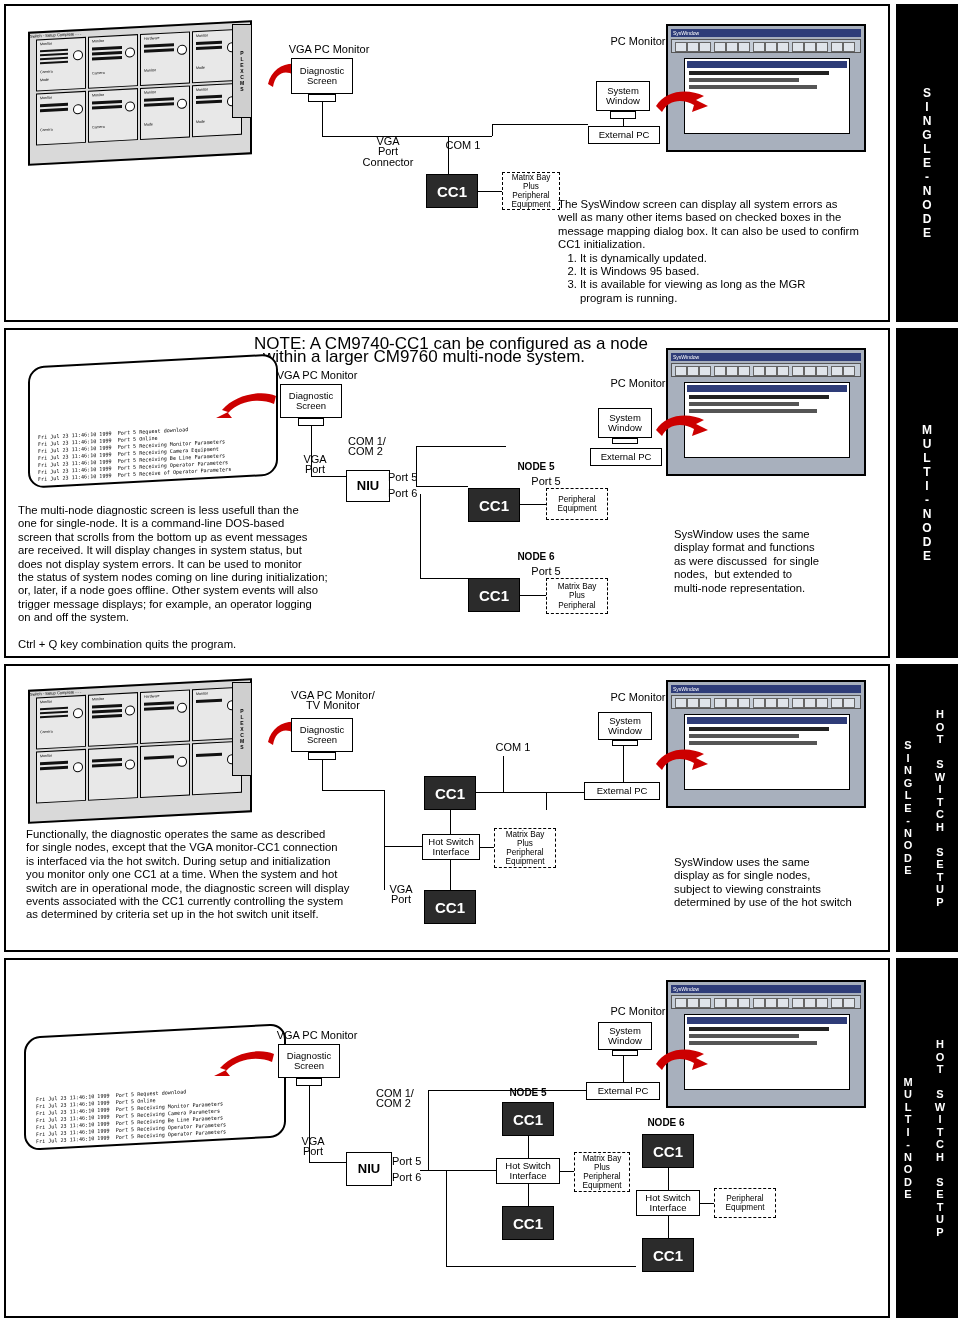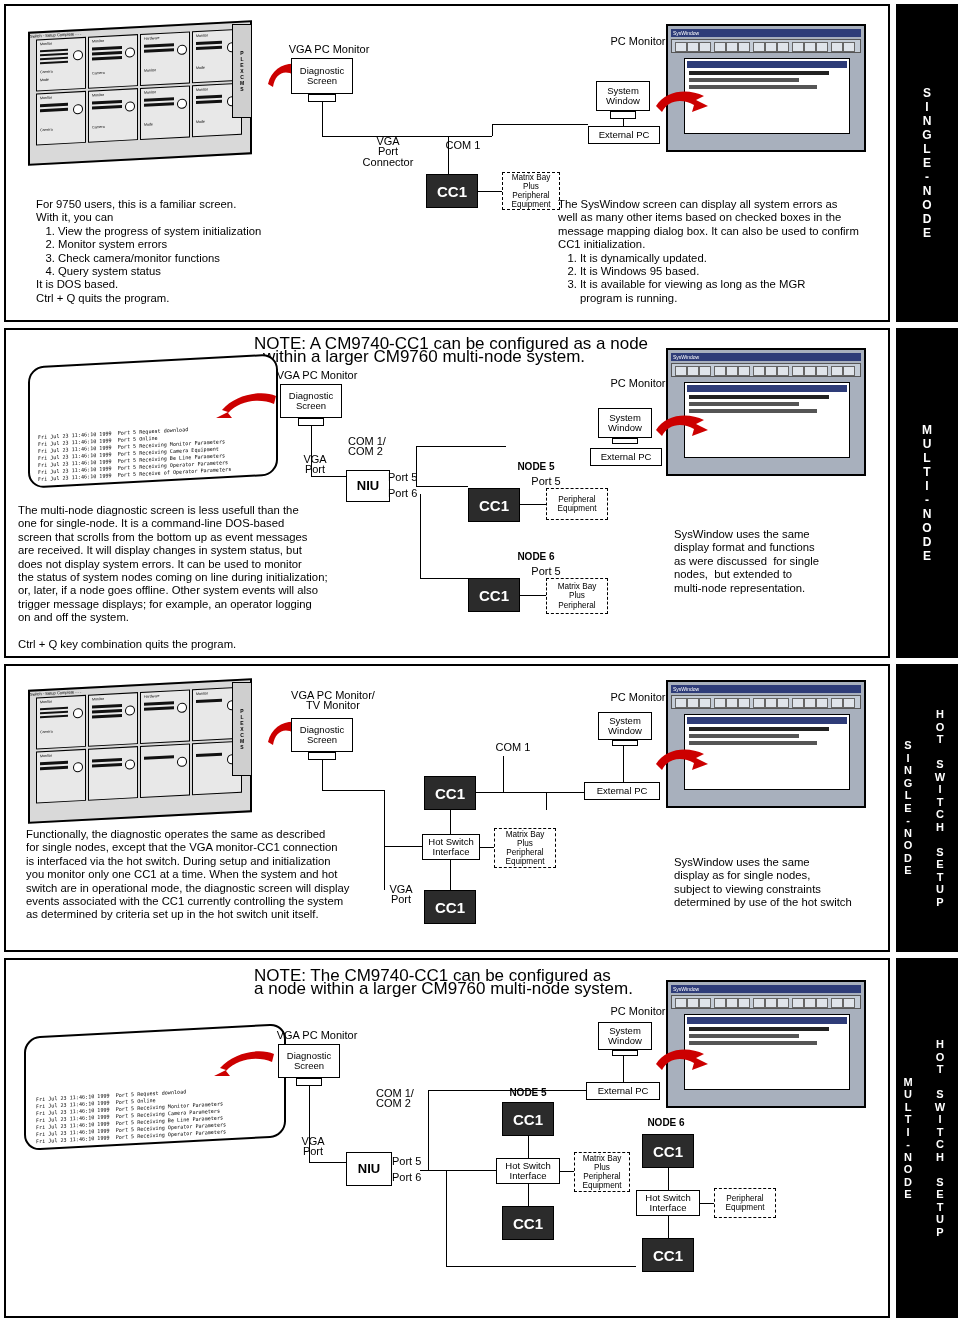--- a/index.html
+++ b/index.html
@@ -206,28 +206,20 @@
       <div class="innertb"></div>
       <div class="row" style="left:4px;top:12px;width:140px;"></div>
       <div class="row l" style="left:4px;top:19px;width:110px;"></div>
       <div class="row l" style="left:4px;top:26px;width:128px;"></div>
     </div>
   </div>
   <svg class="arrow" style="left:648px;top:80px;" width="56" height="32" viewBox="0 0 56 32">
     <path d="M2 20 C12 4, 34 2, 50 10 L42 14 L54 20 L38 26 L40 19 C28 12, 14 14, 8 26 Z" fill="#cc0000"></path>
   </svg>
 
-  <div class="txt" style="left:30px;top:192px;width:300px;">For 9750 users, this is a familiar screen.
-With it, you can
-   1. View the progress of system initialization
-   2. Monitor system errors
-   3. Check camera/monitor functions
-   4. Query system status
-It is DOS based.
-Ctrl + Q quits the program.</div>
   <div class="txt" style="left:552px;top:192px;width:340px;">The SysWindow screen can display all system errors as
 well as many other items based on checked boxes in the
 message mapping dialog box. It can also be used to confirm
 CC1 initialization.
    1. It is dynamically updated.
    2. It is Windows 95 based.
    3. It is available for viewing as long as the MGR
        program is running.</div>
 </div>
 
@@ -487,22 +479,20 @@
 switch are in operational mode, the diagnostic screen will display
 events associated with the CC1 currently controlling the system
 as determined by criteria set up in the hot switch unit itself.</div>
   <div class="txt" style="left:668px;top:190px;width:225px;">SysWindow uses the same
 display as for single nodes,
 subject to viewing constraints
 determined by use of the hot switch</div>
 </div>
 
 <div class="section" style="top:958px;height:360px;">
-  <div class="txt small" style="left:248px;top:10px;width:340px;">NOTE: The CM9740-CC1 can be configured as
-a node within a larger CM9760 multi-node system.</div>
 
   <div class="dos" style="left:18px;top:70px;width:258px;height:110px;transform:skewY(-3deg);">
     <div class="dosline" style="left:10px;top:58px;">Fri Jul 23 11:46:10 1999  Port 5 Request download</div>
     <div class="dosline" style="left:10px;top:65px;">Fri Jul 23 11:46:10 1999  Port 5 Online</div>
     <div class="dosline" style="left:10px;top:72px;">Fri Jul 23 11:46:10 1999  Port 5 Receiving Monitor Parameters</div>
     <div class="dosline" style="left:10px;top:79px;">Fri Jul 23 11:46:10 1999  Port 5 Receiving Camera Parameters</div>
     <div class="dosline" style="left:10px;top:86px;">Fri Jul 23 11:46:10 1999  Port 5 Receiving Be Line Parameters</div>
     <div class="dosline" style="left:10px;top:93px;">Fri Jul 23 11:46:10 1999  Port 5 Receiving Operator Parameters</div>
     <div class="dosline" style="left:10px;top:100px;">Fri Jul 23 11:46:10 1999  Port 5 Receiving Operator Parameters</div>
   </div>

